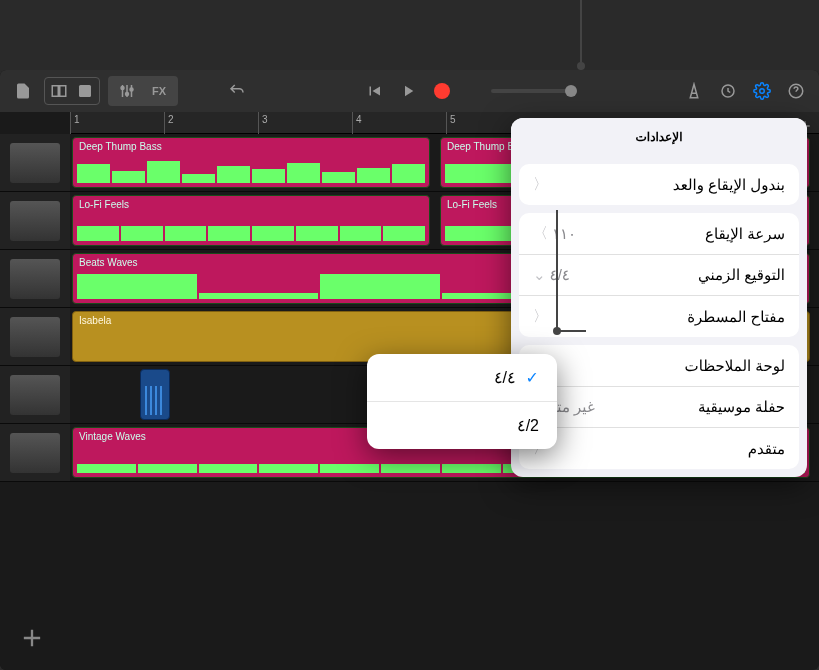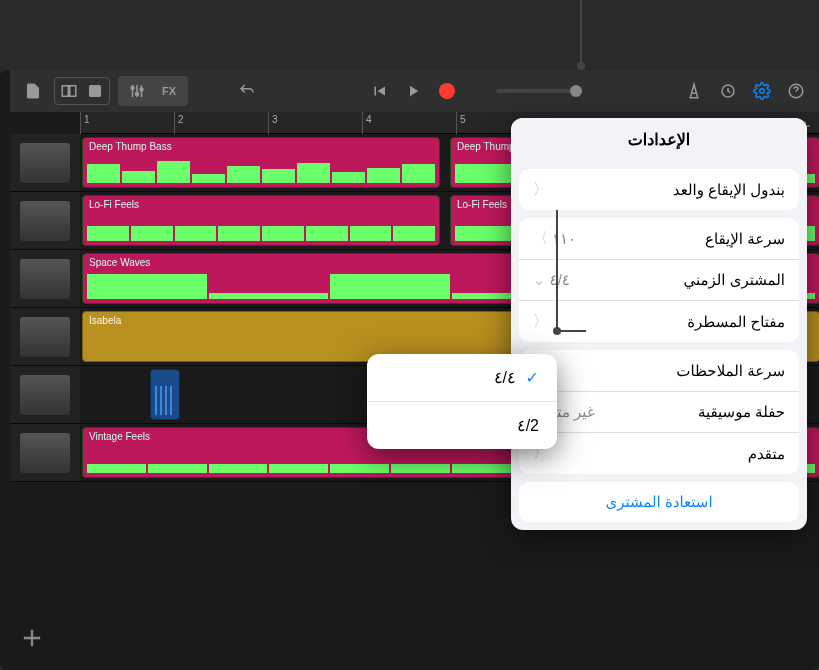--- a/index.html
+++ b/index.html
@@ -5,21 +5,21 @@
 * { margin: 0; padding: 0; box-sizing: border-box; }
 body { width: 819px; height: 670px; background: #2a2a2a; font-family: -apple-system, "Helvetica Neue", Arial, sans-serif; overflow: hidden; position: relative; }
 
 
 .callout { position: absolute; left: 580px; top: 0; width: 2px; height: 70px; background: #444; z-index: 50; }
 .callout::after { content: ""; position: absolute; bottom: 0; left: -3px; width: 8px; height: 8px; border-radius: 50%; background: #444; }
 .callout2 { position: absolute; left: 556px; top: 330px; width: 30px; height: 2px; background: #444; z-index: 60; }
 .callout2::before { content: ""; position: absolute; left: 0; top: -120px; width: 2px; height: 122px; background: #444; }
 .callout2::after { content: ""; position: absolute; left: -3px; top: -3px; width: 8px; height: 8px; border-radius: 50%; background: #444; }
 
-.app { position: absolute; left: 0; top: 70px; width: 819px; height: 600px; background: #1a1a1a; border-radius: 6px; overflow: hidden; padding-left: 10px; }
+.app { position: absolute; left: 0; top: 70px; width: 819px; height: 600px; background: #1a1a1a; border-radius: 6px; overflow: hidden; }
 
 
 .toolbar { height: 42px; background: #2f2f2f; display: flex; align-items: center; padding: 0 10px; gap: 8px; }
 .tb-btn { width: 26px; height: 26px; display: flex; align-items: center; justify-content: center; color: #999; }
 .tb-btn svg { width: 18px; height: 18px; }
 .tb-group { display: flex; gap: 2px; border: 1px solid #555; border-radius: 4px; padding: 2px; }
 .tb-group .tb-btn { width: 24px; height: 22px; }
 .tb-pill { background: #444; border-radius: 4px; padding: 2px 6px; display: flex; gap: 6px; }
 .spacer { flex: 1; }
 .rec { width: 16px; height: 16px; border-radius: 50%; background: #ff3b30; }
@@ -45,21 +45,21 @@
 .midi-notes { position: absolute; inset: 14px 4px 4px 4px; display: flex; gap: 2px; align-items: flex-end; }
 .midi-notes span { background: #6aff6a; flex: 1; }
 .audio-wave { position: absolute; inset: 16px 4px 4px 4px; background: repeating-linear-gradient(90deg, #4aa3ff 0 2px, transparent 2px 5px); opacity: 0.7; }
 
 
 .add-btn { position: absolute; left: 18px; bottom: 18px; width: 28px; height: 28px; color: #888; }
 
 
 .popover { position: absolute; right: 12px; top: 48px; width: 296px; background: #f2f2f7; border-radius: 12px; box-shadow: 0 8px 30px rgba(0,0,0,0.5); z-index: 40; overflow: hidden; }
 .popover::before { content: ""; position: absolute; top: -8px; right: 56px; width: 16px; height: 16px; background: #f2f2f7; transform: rotate(45deg); }
-.pop-title { text-align: center; padding: 12px; font-size: 16px; font-weight: 600; color: #000; background: #f2f2f7; }
+.pop-title { text-align: center; padding: 12px; font-size: 12px; font-weight: 600; color: #000; background: #f2f2f7; }
 .pop-section { margin: 8px; background: #fff; border-radius: 10px; overflow: hidden; }
 .pop-row { display: flex; align-items: center; justify-content: space-between; padding: 11px 14px; border-bottom: 0.5px solid #e0e0e0; direction: rtl; font-size: 15px; color: #000; }
 .pop-row:last-child { border-bottom: none; }
 .pop-row .val { color: #8a8a8e; direction: ltr; display: flex; align-items: center; gap: 4px; }
 .pop-row .chev { color: #c0c0c4; }
 .pop-row.link { color: #0a84ff; justify-content: center; }
 .pop-row.help { justify-content: flex-start; gap: 8px; }
 .help-icon { width: 24px; height: 24px; background: #ffd60a; border-radius: 5px; display: flex; align-items: center; justify-content: center; }
 .help-icon svg { width: 16px; height: 16px; }
 
@@ -222,40 +222,40 @@
               <span style="height:50%"></span>
               <span style="height:50%"></span>
             </div></div>
         <div class="region green" style="left:370px;width:370px"><span>Lo-Fi Feels</span><div class="midi-notes">
               <span style="height:50%"></span>
               <span style="height:50%"></span>
               <span style="height:50%"></span>
             </div></div>
       </div>
       <div class="track">
-        <div class="region green" style="left:2px;width:738px"><span>Space Waves</span><div class="midi-notes">
+        <div class="region green" style="left:2px;width:738px"><span>Beats Waves</span><div class="midi-notes">
               <span style="height:80%"></span>
               <span style="height:20%"></span>
               <span style="height:80%"></span>
               <span style="height:20%"></span>
               <span style="height:80%"></span>
               <span style="height:20%"></span>
             </div></div>
       </div>
       <div class="track">
         <div class="region yellow" style="left:2px;width:738px"><span>Isabela</span></div>
       </div>
       <div class="track">
         <div class="region blue" style="left:70px;width:30px">
             <div class="audio-wave"></div>
           </div>
         <div class="region blue" style="left:348px;width:50px"><span>Du…04</span><div class="audio-wave"></div></div>
       </div>
       <div class="track">
-        <div class="region green" style="left:2px;width:738px"><span>Vintage Feels</span><div class="midi-notes">
+        <div class="region green" style="left:2px;width:738px"><span>Vintage Waves</span><div class="midi-notes">
               <span style="height:30%"></span>
               <span style="height:30%"></span>
               <span style="height:30%"></span>
               <span style="height:30%"></span>
               <span style="height:30%"></span>
               <span style="height:30%"></span>
               <span style="height:30%"></span>
               <span style="height:30%"></span>
               <span style="height:30%"></span>
               <span style="height:30%"></span>
@@ -282,52 +282,47 @@
 
     <div class="pop-section">
       <div class="pop-row">
         <span>سرعة الإيقاع</span>
         <span class="val">
             <span class="chev">〈</span>
             <span>١١٠</span>
           </span>
       </div>
       <div class="pop-row">
-        <span>المشترى الزمني</span>
+        <span>التوقيع الزمني</span>
         <span class="val">
             <span class="chev">⌄</span>
             <span>٤/٤</span>
           </span>
       </div>
       <div class="pop-row">
         <span>مفتاح المسطرة</span>
         <span class="chev">〈</span>
       </div>
     </div>
 
     <div class="pop-section">
       <div class="pop-row">
-        <span>سرعة الملاحظات</span>
+        <span>لوحة الملاحظات</span>
         <span class="chev">〈</span>
       </div>
       <div class="pop-row">
         <span>حفلة موسيقية</span>
         <span class="val">غير متصل</span>
       </div>
       <div class="pop-row">
         <span>متقدم</span>
         <span class="chev">〈</span>
       </div>
     </div>
 
-    <div class="pop-section">
-      <div class="pop-row link">
-        <span>استعادة المشترى</span>
-      </div>
-    </div>
 
   </div>
 
   <div class="dropdown">
     <div class="dd-row">
       <span>٤/٤</span>
       <span class="dd-check">✓</span>
     </div>
     <div class="dd-row">
       <span>٤/2</span>

